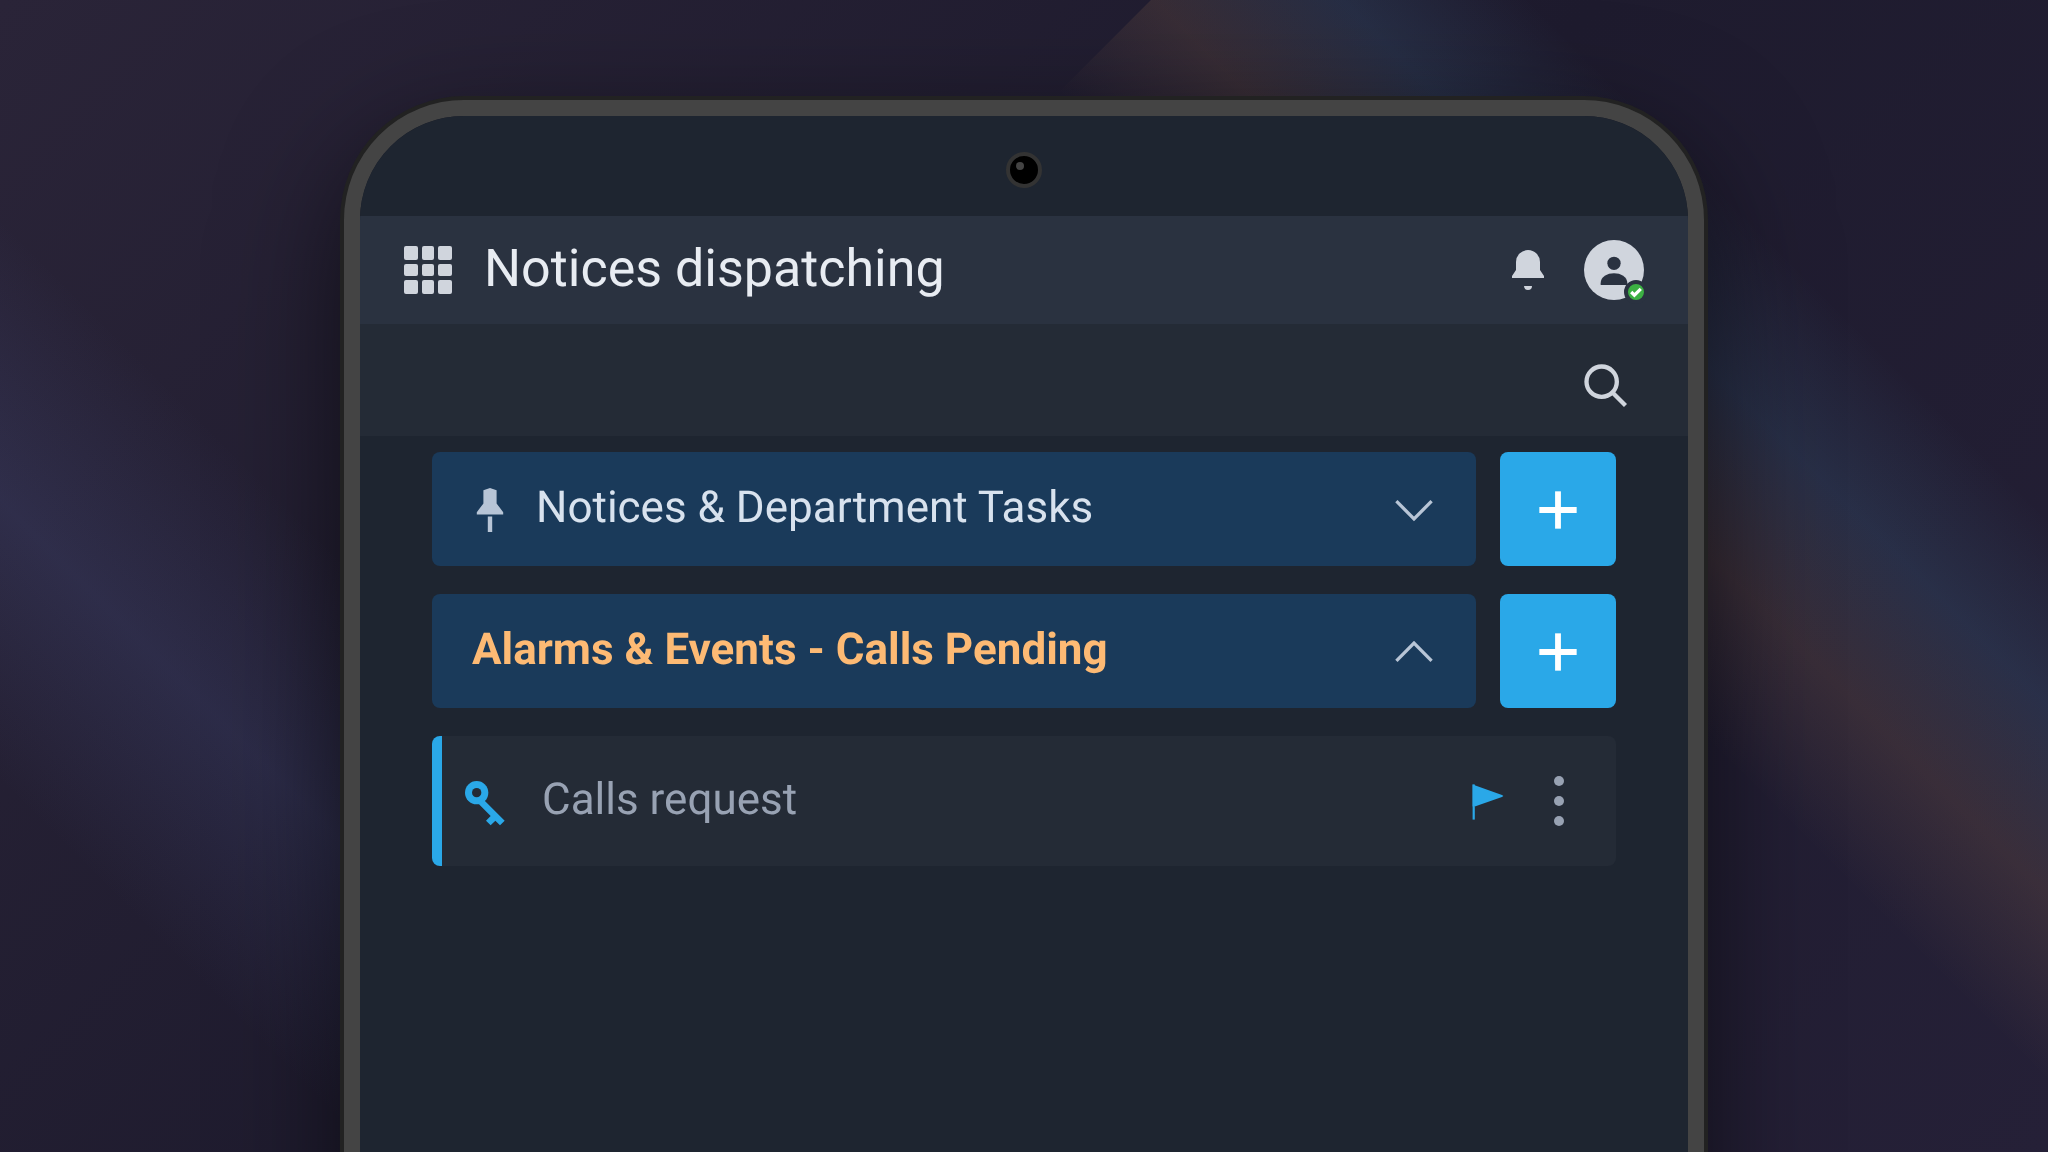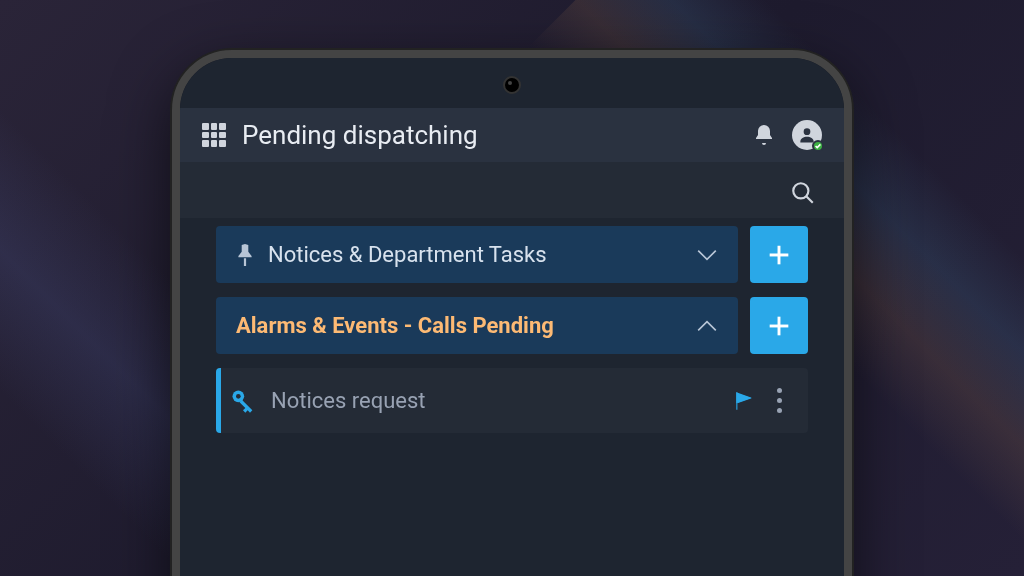--- a/index.html
+++ b/index.html
@@ -212,21 +212,21 @@
         <span></span>
           <span></span>
           <span></span>
         <span></span>
           <span></span>
           <span></span>
         <span></span>
           <span></span>
           <span></span>
       </div>
-      <div class="title">Pending dispatching</div>
+      <div class="title">Notices dispatching</div>
       <div class="bell-icon">
         <svg width="24" height="24" viewBox="0 0 24 24" fill="#d0d5dd">
           <path d="M12 2a6 6 0 0 0-6 6v4l-2 3v1h16v-1l-2-3V8a6 6 0 0 0-6-6zm-2 18a2 2 0 0 0 4 0h-4z"></path>
         </svg>
       </div>
       <div class="avatar">
         <svg viewBox="0 0 24 24" fill="#2a3240">
           <circle cx="12" cy="8" r="4"></circle>
           <path d="M4 20c0-4 4-6 8-6s8 2 8 6v1H4v-1z"></path>
         </svg>
@@ -289,21 +289,21 @@
       </div>
 
       <div class="list-item">
         <div class="item-icon">
           <svg width="28" height="28" viewBox="0 0 24 24" fill="#2aa8e8">
             <circle cx="8" cy="8" r="5"></circle>
             <circle cx="8" cy="8" r="2" fill="#242b36"></circle>
             <path d="M11 11l9 9-2 2-2-2-2 2-2-2 2-2-5-5z"></path>
           </svg>
         </div>
-        <div class="item-label">Notices request</div>
+        <div class="item-label">Calls request</div>
         <div class="flag-icon">
           <svg width="22" height="22" viewBox="0 0 20 20" fill="#2aa8e8">
             <path d="M3 2v16M3 2l14 5-14 5"></path>
             <path d="M3 2h1v16H3z"></path>
             <path d="M4 3l13 4.5L4 12V3z"></path>
           </svg>
         </div>
         <div class="more-icon">
           <span></span>
             <span></span>

